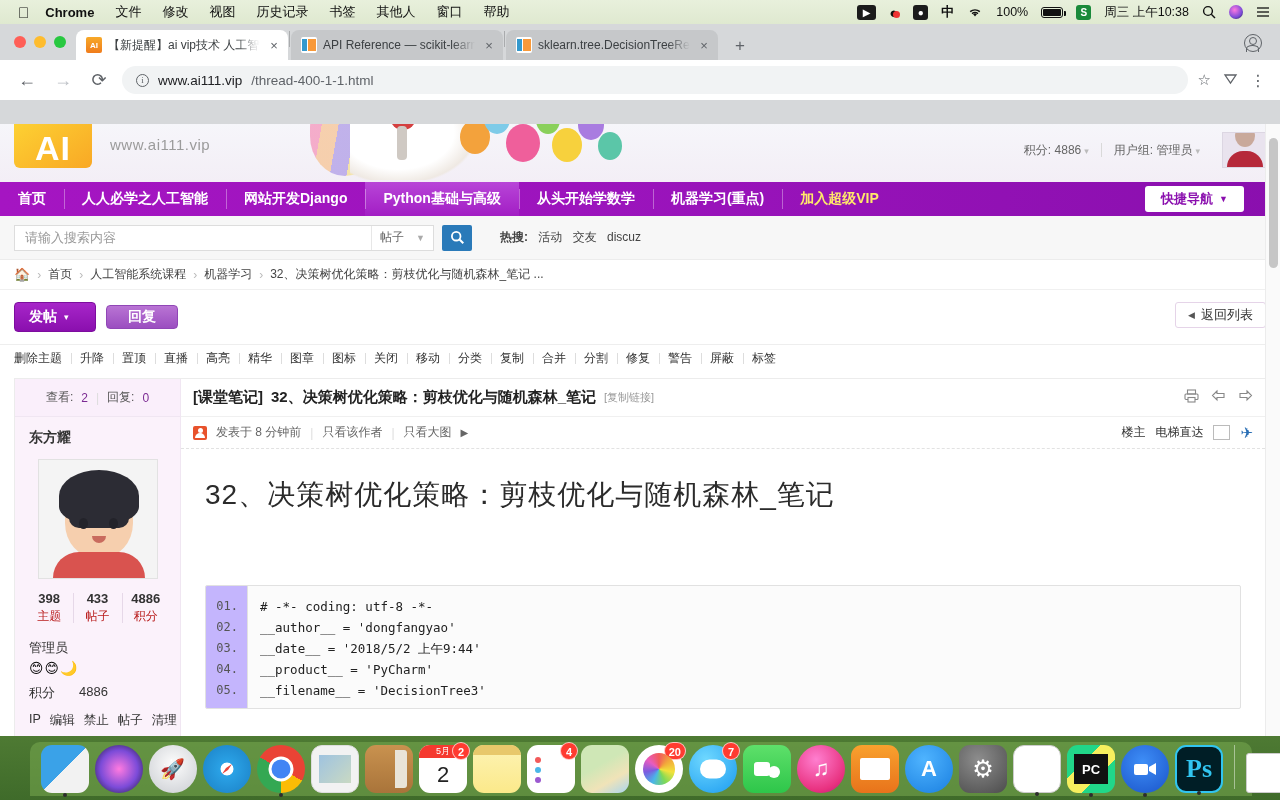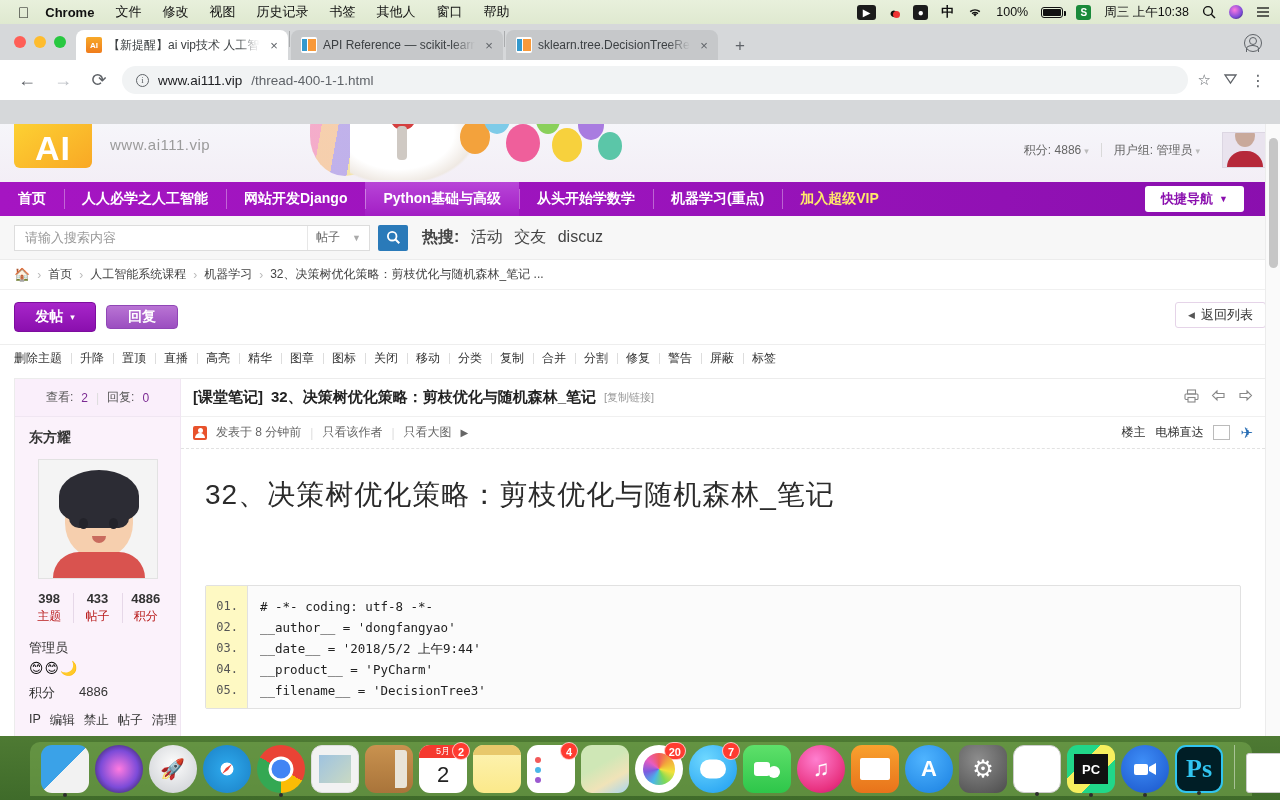--- a/index.html
+++ b/index.html
@@ -161,55 +161,55 @@
     color: #8a0fae; font-size: 13px; font-weight: bold; gap: 6px;
   }
   .quicknav .car { font-size: 9px; }
 
   
   .searchrow {
     height: 44px; background: #f7f7f7; border-bottom: 1px solid #ececec;
     display: flex; align-items: center; padding: 0 14px; gap: 0;
   }
   .searchbox {
-    width: 356px; height: 26px; border: 1px solid #ddd; background: #fff;
+    width: 420px; height: 26px; border: 1px solid #ddd; background: #fff;
     display: flex; align-items: center; font-size: 13px;
   }
   .searchbox input {
     flex: 1; border: none; outline: none; height: 100%; padding: 0 10px;
     font-size: 13px; color: #333; font-family: inherit; background: transparent;
   }
   .searchbox input::placeholder { color: #999; }
   .searchtype {
     width: 62px; border-left: 1px solid #e7e7e7; height: 100%; display:flex;
     align-items:center; justify-content:space-between; padding: 0 8px; color:#666; font-size:12px;
   }
   .searchtype .car { color:#aaa; font-size:9px;}
   .searchbtn {
     width: 30px; height: 26px; background: #2a7ab9; color: #fff; display:flex;
     align-items:center; justify-content:center; margin-left: 8px; border-radius: 2px;
   }
-  .hot { margin-left: 14px; font-size: 16px; color: #444; }
+  .hot { margin-left: 28px; font-size: 12px; color: #444; }
   .hot b { font-weight: bold; }
   .hot a { color: #444; margin-left: 7px; }
 
   
   .crumb {
     height: 30px; background: #fff; display: flex; align-items: center;
     padding: 0 14px; font-size: 12px; color: #444; gap: 7px; border-bottom: 1px solid #f0f0f0;
   }
   .crumb .home { color: #9bbf5e; font-size: 13px; }
   .crumb .sep { color: #bbb; }
   .crumb a { color: #444; }
 
   
   .actions { height: 54px; display: flex; align-items: center; padding: 0 14px; position: relative; }
   .btn-post {
     height: 30px; min-width: 82px; border-radius: 4px; color: #fff; font-size: 14px;
-    font-weight: bold; display: flex; align-items: center; justify-content: center; gap: 7px;
+    font-weight: bold; display: flex; align-items: center; justify-content: flex-start; gap: 7px;
     background: linear-gradient(to bottom, #a726c9, #8a0fae); border: 1px solid #7d0d9e;
     padding: 0 14px;
   }
   .btn-post .car{font-size:9px;}
   .btn-reply {
     height: 24px; min-width: 72px; margin-left: 10px; border-radius: 4px; color: #fff;
     font-size: 14px; font-weight: bold; display:flex;align-items:center;justify-content:center;
     background: linear-gradient(to bottom, #b974d4, #9b4ec0); border: 1px solid #9046b6;
   }
   .btn-back {
@@ -276,21 +276,21 @@
   .pm-right { margin-left: auto; display: flex; align-items: center; gap: 10px; color: #333; }
   .pm-right .chk { width: 17px; height: 15px; border: 1px solid #bbb; background: #fff; }
   .pm-right .lift { color: #2a6fb5; font-size: 15px; }
 
   .post-body { padding: 28px 24px 0; }
   .h1 { font-size: 28px; color: #2b2b2b; font-weight: normal; letter-spacing: 1px; line-height: 1.3; }
   .code-wrap {
     margin: 72px 0 0; border: 1px solid #e1e1e1; background: #fbfbfb;
     border-radius: 2px; position: relative; overflow: hidden; height: 124px;
   }
-  .code-gutter { position:absolute; left:0; top:0; bottom:0; width: 42px; border-right: 1px solid #e1e1e1; background: #fef9c3;}
+  .code-gutter { position:absolute; left:0; top:0; bottom:0; width: 42px; border-right: 1px solid #e1e1e1; background: #c4b5fd;}
   .code-lines { padding: 10px 0 0 54px; font-family: "DejaVu Sans Mono", "Liberation Mono", monospace; font-size: 12.5px; color: #222; }
   .code-lines .ln { height: 21px; line-height: 21px; white-space: pre; }
   .code-gutter .gn { height: 21px; line-height: 21px; text-align: right; padding-right: 9px; font-family: "DejaVu Sans Mono", monospace; font-size: 12px; color: #555;}
   .code-gutter .pad { height: 10px; }
 
   
   .desktop-strip { position: absolute; left: 0; top: 736px; width: 1280px; height: 64px;
                    background: linear-gradient(#4e7a33, #3f6b2a); overflow: hidden; }
   .dock {
     position: absolute; left: 30px; top: 742px; width: 1222px; height: 54px;

